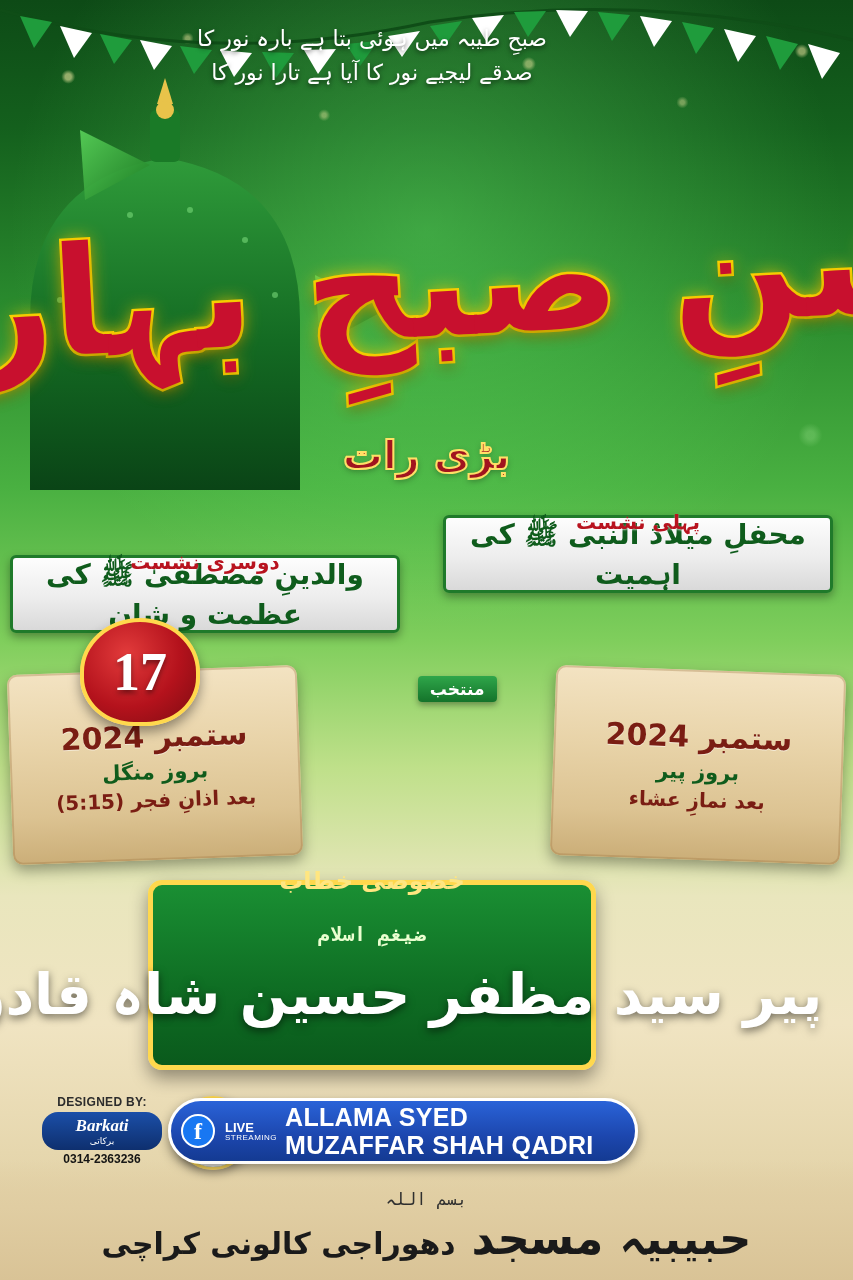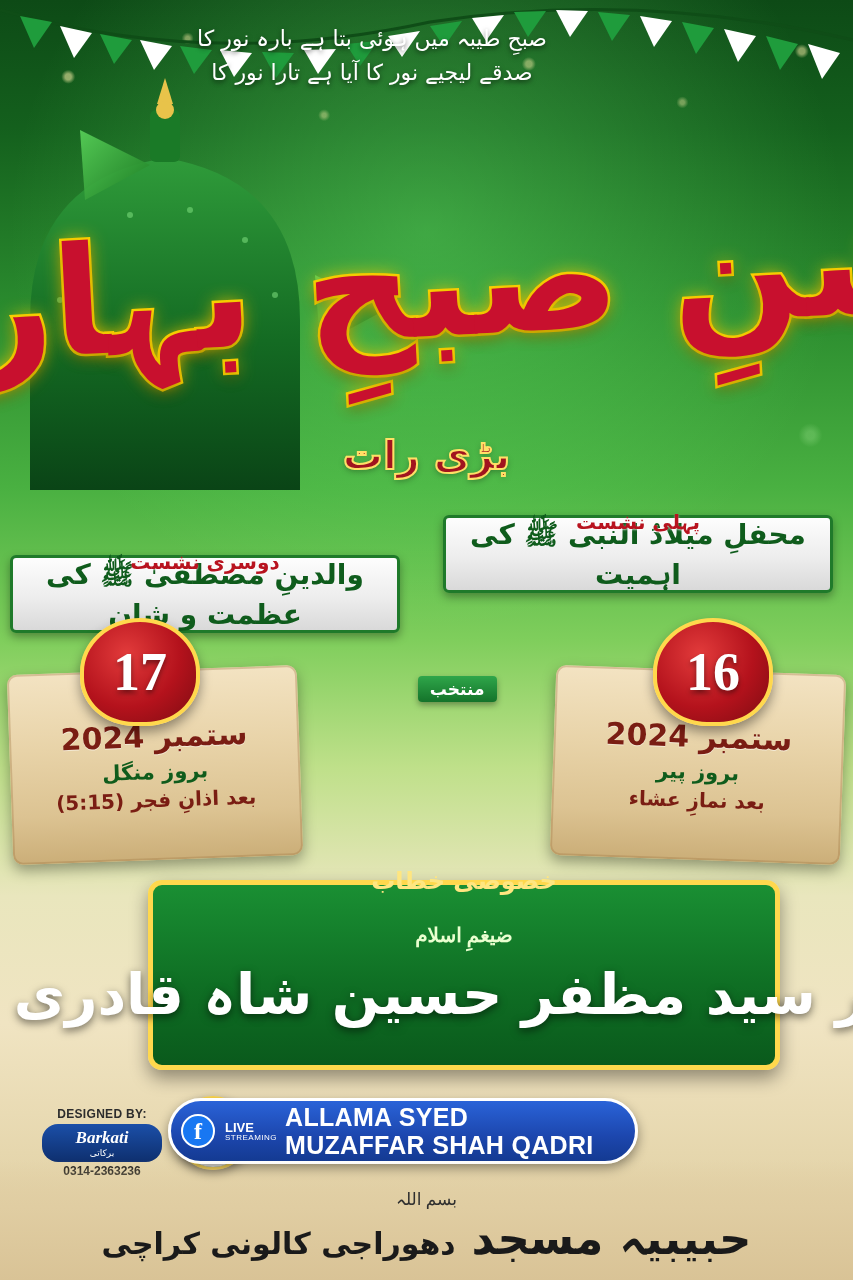--- a/index.html
+++ b/index.html
@@ -146,35 +146,35 @@
     color: #fff; font-family: "DejaVu Sans", sans-serif; font-size: 17px; font-weight: bold;
     padding: 3px 12px; border-radius: 4px; box-shadow: 0 3px 6px rgba(0,0,0,0.35);
   }
   .middle-tag .bazm {
     margin-top: 10px; font-family: "DejaVu Sans", sans-serif;
     font-size: 22px; font-weight: bold; color: #5b3a12; line-height: 1.3;
   }
 
   
   .speaker-panel {
-    position: absolute; top: 880px; left: 148px; width: 632px; height: 190px;
+    position: absolute; top: 880px; left: 148px; width: 448px; height: 190px;
     background: linear-gradient(180deg, #1a8f33 0%, #0f6f24 55%, #0a5a1c 100%);
     border: 5px solid #ffd84d;
     border-radius: 14px;
     box-shadow: 0 8px 18px rgba(0,0,0,0.4);
     display: flex; flex-direction: column; align-items: center; justify-content: center;
     direction: rtl;
   }
   .khitab {
     font-family: "DejaVu Sans", sans-serif;
     font-size: 24px; font-weight: bold; color: #ffe680;
     position: absolute; top: -18px; background: transparent;
   }
   .speaker-title {
-    font-family: Liberation Serif, serif;
+    font-family: Liberation Mono, monospace;
     font-size: 20px; color: #eaffd0; font-weight: bold; margin-bottom: 16px;
   }
   .speaker-name {
     font-family: "DejaVu Sans", sans-serif;
     font-size: 56px; font-weight: bold; color: #ffffff;
     text-shadow: 0 3px 8px rgba(0,0,0,0.55);
     line-height: 1.15; white-space: nowrap;
   }
 
   
@@ -215,21 +215,21 @@
     position: absolute; left: 50%; top: 8px; transform: translateX(-50%);
     width: 32px; height: 13px; border-radius: 6px 6px 2px 2px; background: #f2f2f2;
   }
   .photo-body {
     position: absolute; left: 50%; bottom: 0; transform: translateX(-50%);
     width: 56px; height: 30px; border-radius: 18px 18px 0 0; background: #efefef;
   }
 
   
   .designer {
-    position: absolute; left: 42px; top: 1095px; width: 120px; text-align: center; margin-top: 12px;
+    position: absolute; left: 42px; top: 1095px; width: 120px; text-align: center;
   }
   .designed-by {
     font-family: "Liberation Sans", sans-serif; font-size: 12px; font-weight: bold;
     color: #2c2c2c; letter-spacing: .3px;
   }
   .designer-logo {
     margin-top: 3px; background: linear-gradient(180deg,#1b4fa8,#0e2f6e);
     border-radius: 16px; padding: 4px 2px; color: #fff;
   }
   .designer-logo .brand {
@@ -239,21 +239,21 @@
   .designer-phone {
     font-family: "Liberation Sans", sans-serif; font-size: 12px; font-weight: bold;
     color: #111; margin-top: 2px;
   }
 
   
   .footer {
     position: absolute; left: 0; bottom: 14px; width: 853px; text-align: center; direction: rtl;
   }
   .footer-ornament {
-    font-family: Liberation Serif, serif; font-size: 17px; color: #2f2f2f; margin-bottom: 2px;
+    font-family: Liberation Mono, monospace; font-size: 17px; color: #2f2f2f; margin-bottom: 2px;
   }
   .footer-name {
     font-family: "DejaVu Sans", sans-serif; font-size: 45px; font-weight: bold;
     color: #1a1a1a; line-height: 1.2; white-space: nowrap;
   }
   .footer-loc {
     font-family: "DejaVu Sans", sans-serif; font-size: 30px; font-weight: bold; color: #1a1a1a;
   }
   .sand {
     position: absolute; left: 0; bottom: 0; width: 853px; height: 120px;
@@ -351,23 +351,20 @@
       </div>
     </div>
     <div class="scroll scroll-l">
       <div class="scroll-inner">
         <div class="scroll-date">ستمبر 2024</div>
         <div class="scroll-day">بروز منگل</div>
         <div class="scroll-time">بعد اذانِ فجر (5:15)</div>
       </div>
     </div>
 
-    <div class="day-badge badge-16">
-      <span>16</span>
-    </div>
     <div class="day-badge badge-17">
       <span>17</span>
     </div>
 
     <div class="middle-tag">
       <div class="ribbon">منتخب</div>
     </div>
   </div>
 
   <div class="speaker-panel">

